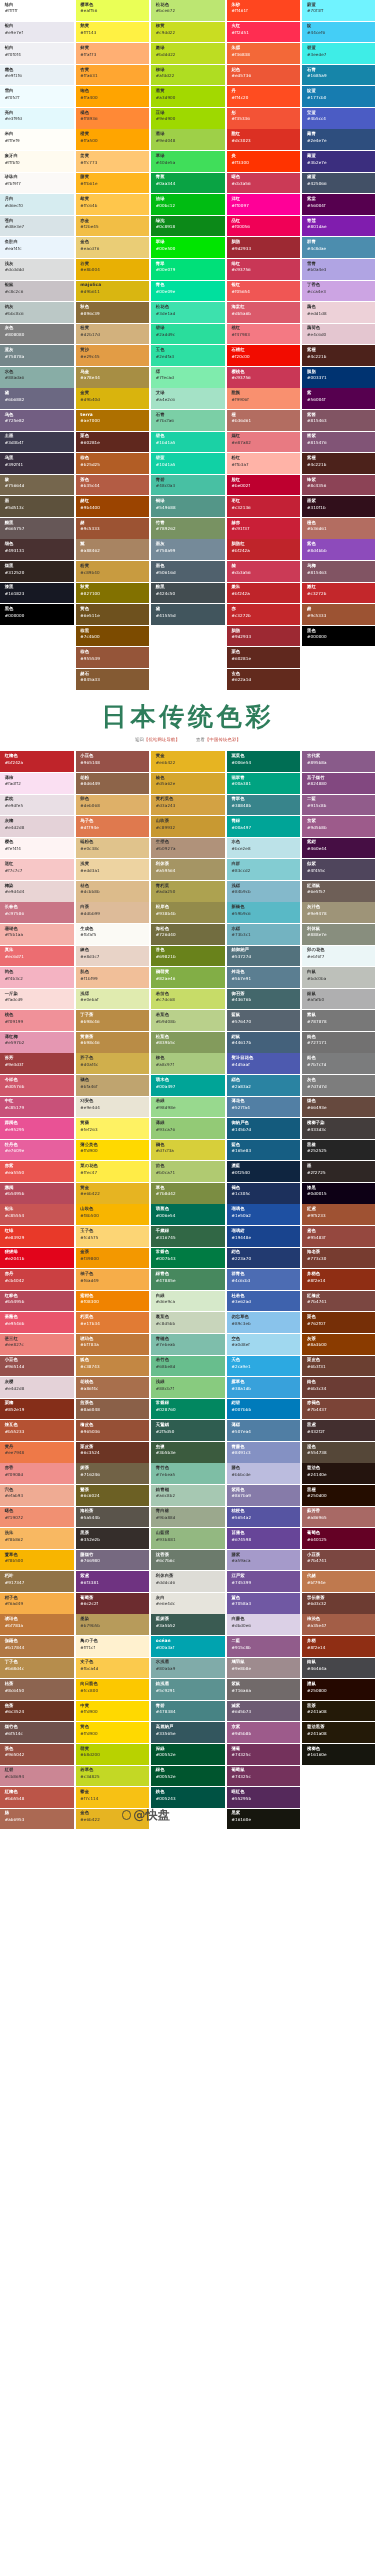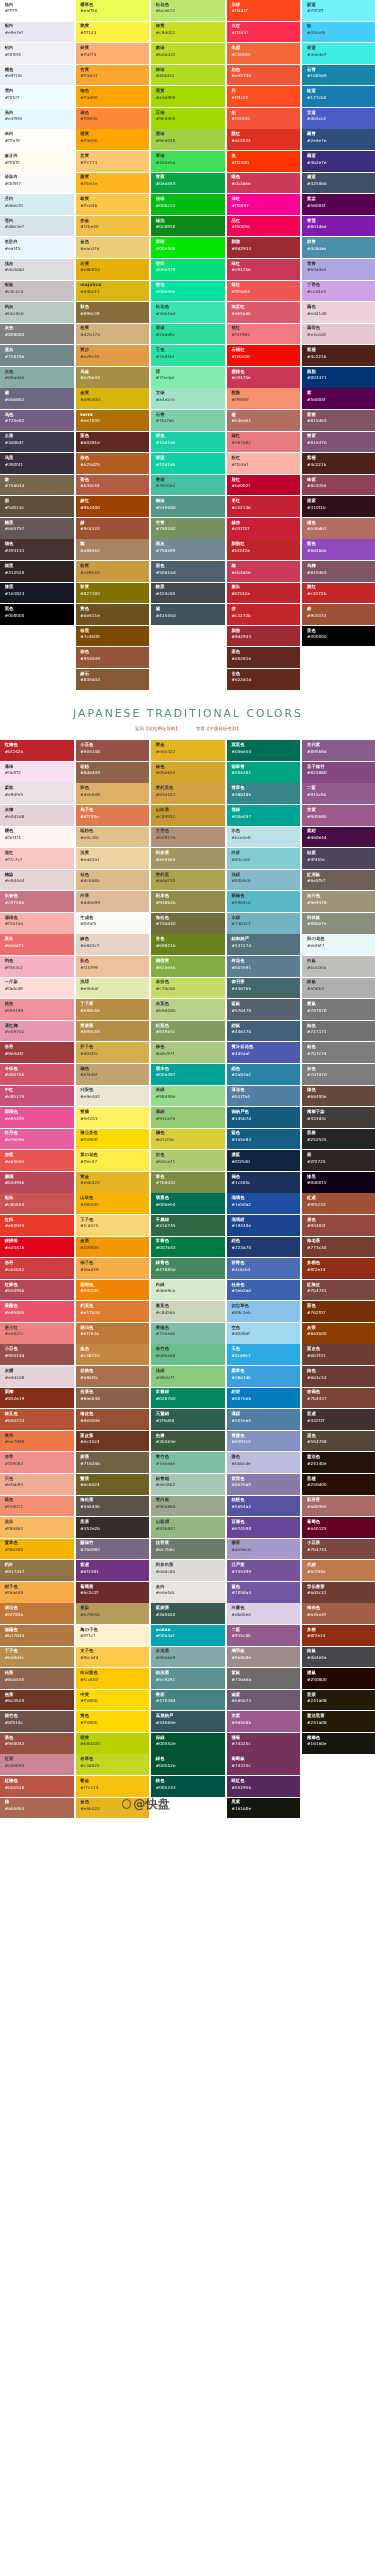--- a/index.html
+++ b/index.html
@@ -721,21 +721,21 @@
         <div class="swatch" title="黑色 #000000" style="background: rgb(0, 0, 0); color: rgb(255, 255, 255);">
           <span class="nm">黑色</span>
           <span class="hx">#000000</span>
         </div>
         <div class="spacer"></div>
         <div class="spacer"></div>
       </div>
     </div>
 
   <div class="banner">
-    <div class="en">JAPANESE TRADITIONAL COLORS</div>
+    <div class="cn">日本传统色彩</div>
     <div class="links">
       <span>返回</span><a href="#">【优站网址导航】</a>
       <span class="sep"></span>
       <span>查看</span><a href="#">【中国传统色彩】</a>
     </div>
   </div>
 
   <div class="grid" id="grid-bottom">
       <div class="col">
         <div class="swatch" title="红梅色 #bf242a" style="background: rgb(191, 36, 42); color: rgb(255, 255, 255);">

